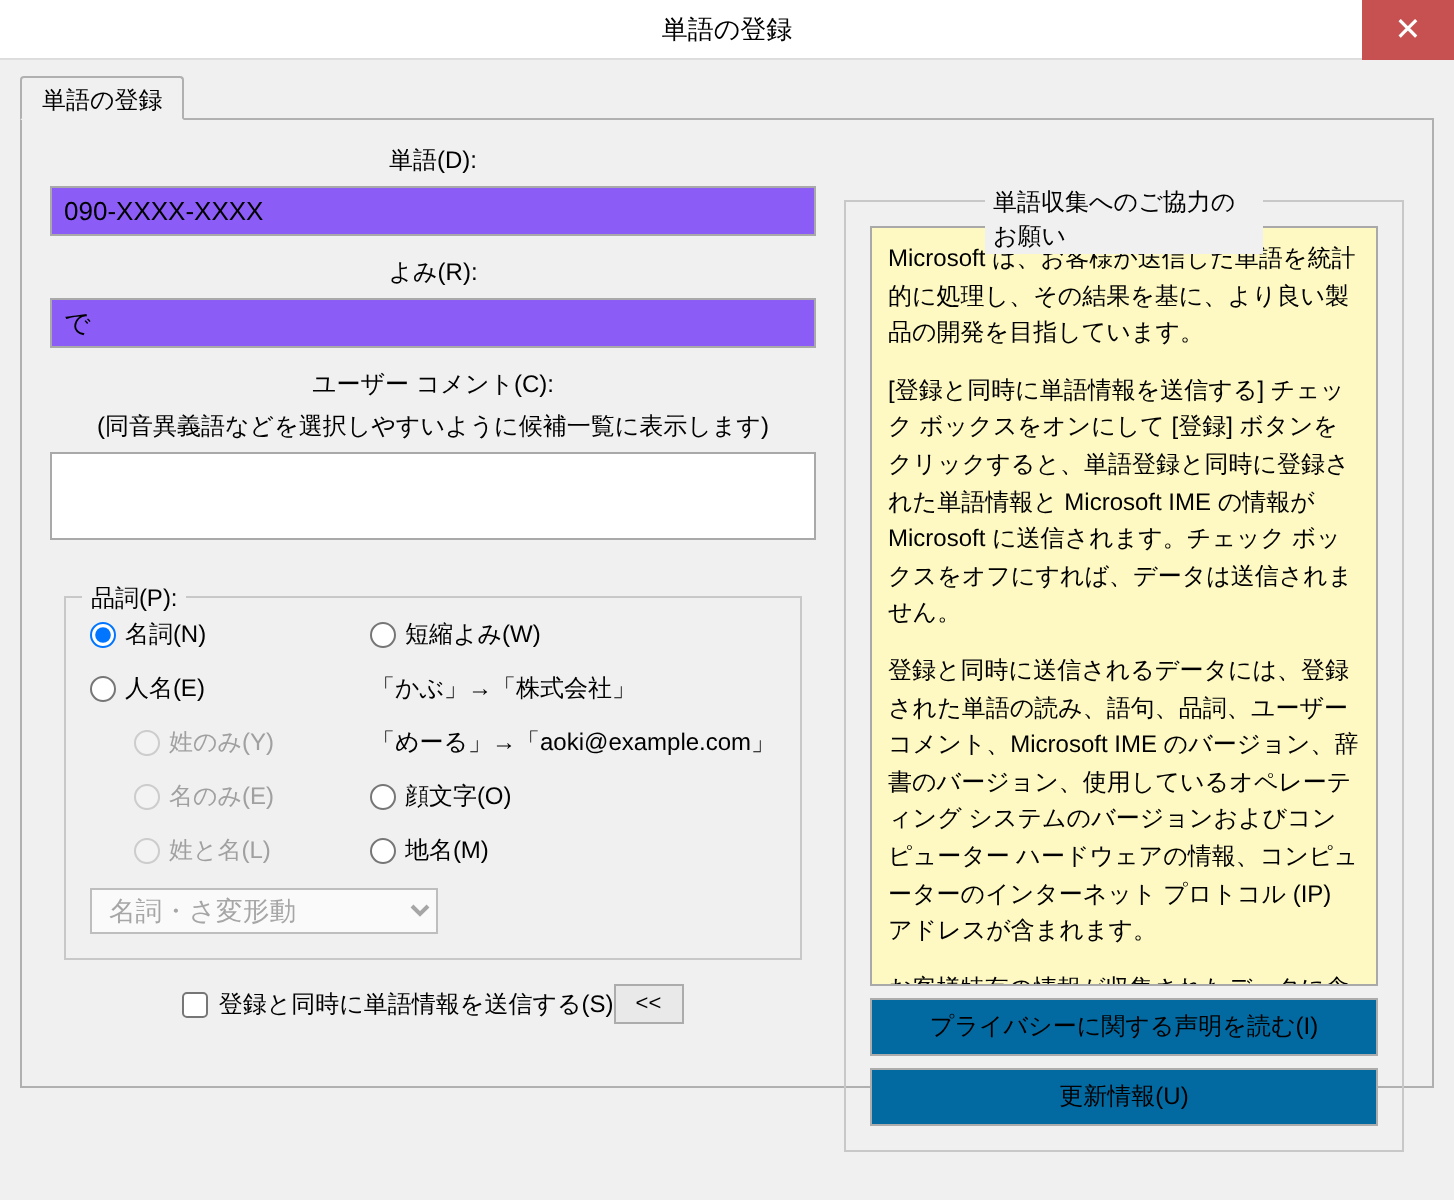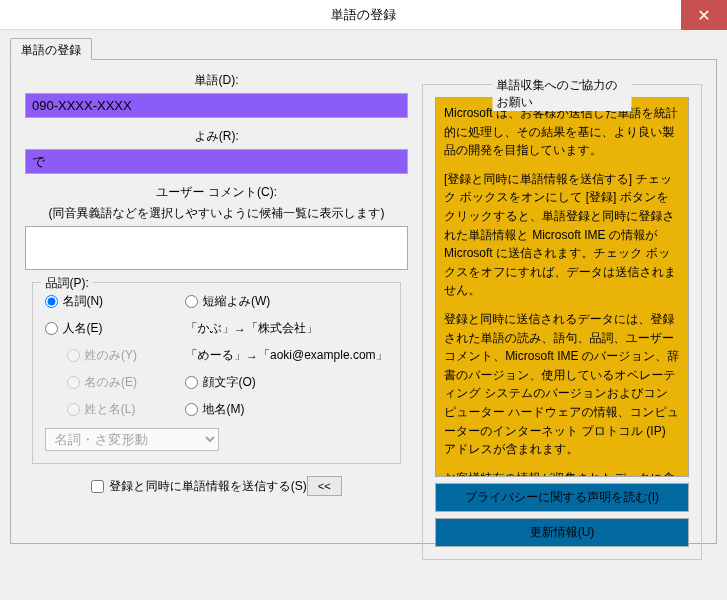--- a/index.html
+++ b/index.html
@@ -69,21 +69,21 @@
 .textarea {
   width: 100%; height: 44px;
   border: 1px solid #a9a9a9;
   background: #fff;
   resize: none;
   font-family: inherit;
   padding: 3px 5px;
 }
 .groupbox {
   border: 1px solid #c8c8c8;
-  margin-top: 12px;
+  margin-top: 28px;
   padding: 10px 12px 12px 12px;
   position: relative;
 }
 .groupbox-title {
   position: absolute;
   top: -8px; left: 8px;
   background: #f0f0f0;
   padding: 0 4px;
   font-size: 12px;
 }
@@ -115,21 +115,21 @@
 }
 .checkbox-item { display: flex; align-items: center; gap: 5px; }
 .smallbtn {
   border: 1px solid #acacac;
   background: #e9e9e9;
   padding: 3px 10px;
   font-size: 11px;
 }
 .info-text {
   border: 1px solid #a9a9a9;
-  background: #eab308;
+  background: #fef9c3;
   padding: 6px 8px;
   font-size: 12px;
   line-height: 1.55;
   height: 380px;
   overflow-y: scroll;
   margin-top: 6px;
 }
 .info-text p { margin-bottom: 10px; }
 .sidebtn {
   border: 1px solid #acacac;

